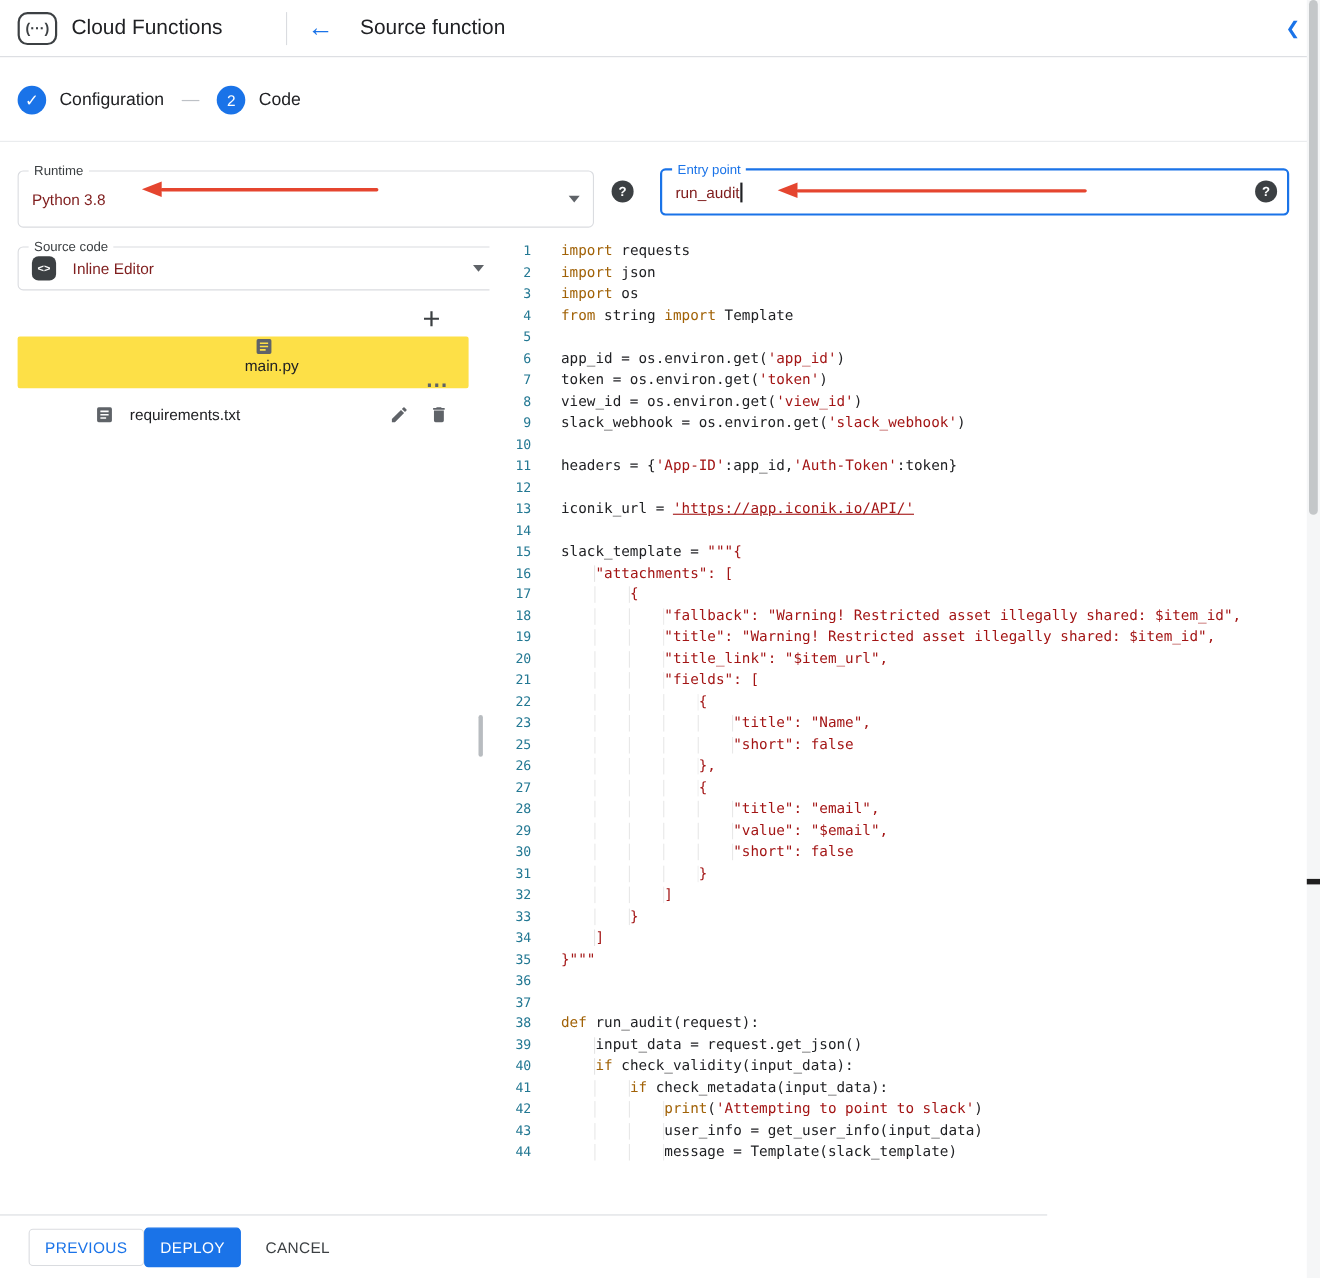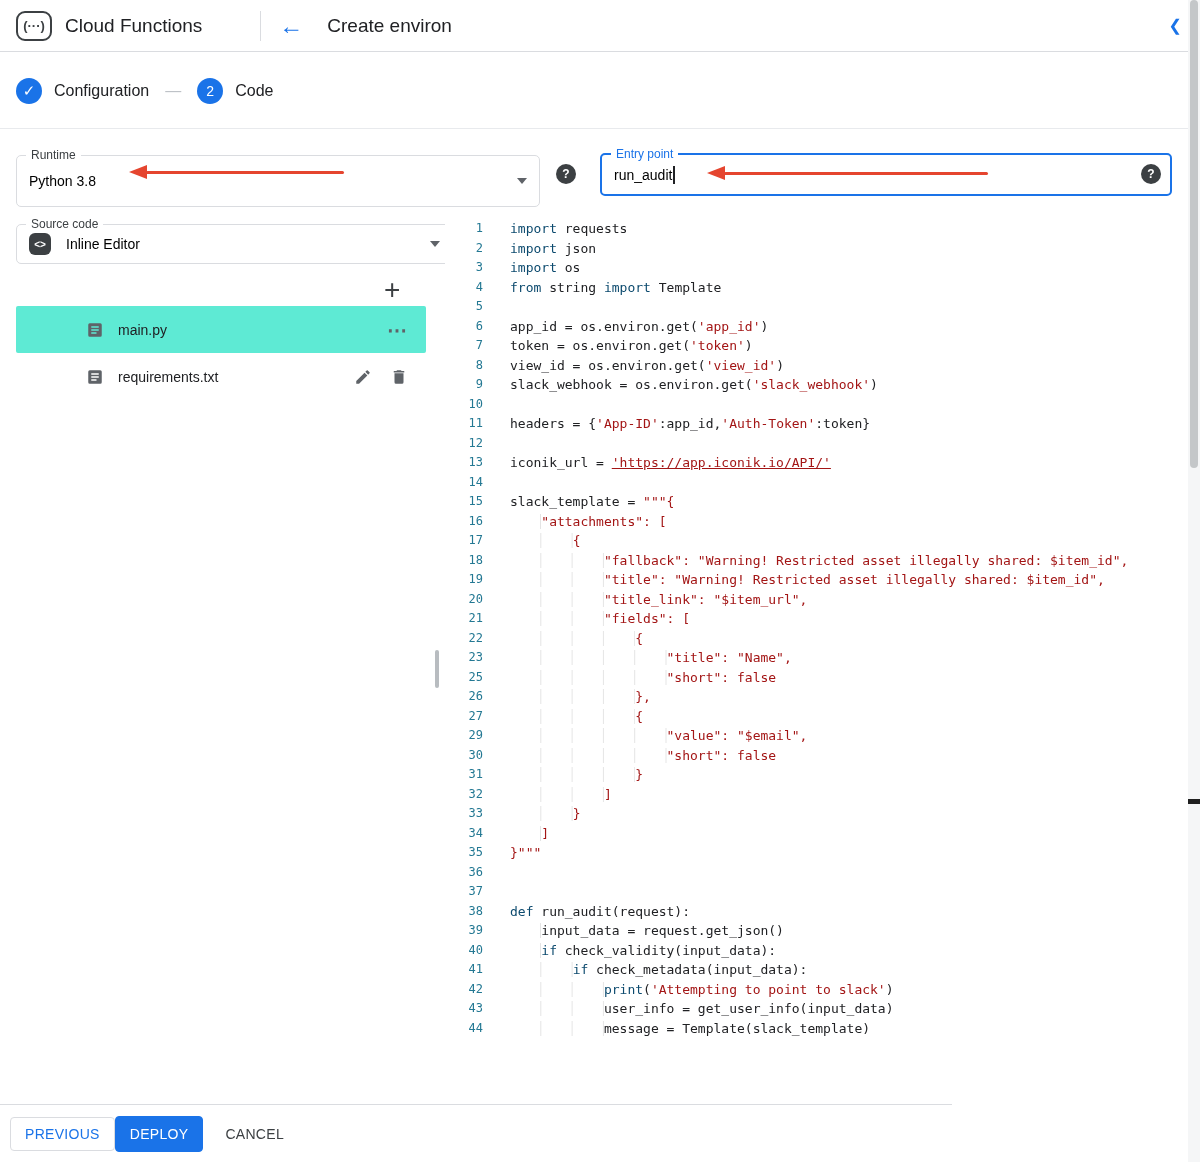--- a/index.html
+++ b/index.html
@@ -20,82 +20,82 @@
   .stepper { position:absolute; top:53px; left:0; width:1200px; height:76px; display:flex; align-items:center; padding-left:16px; border-bottom:1px solid #e8eaed; background:#fff; }
   .stepc { width:26px; height:26px; border-radius:50%; background:#1a73e8; color:#fff; display:flex; align-items:center; justify-content:center; font-size:14px; flex:0 0 auto; cursor:pointer; }
   .stepc .chk { font-size:15px; }
   .steplabel { font-size:16px; margin:0 0 0 12px; color:#202124; cursor:pointer; }
   .stepdash { color:#bdc1c6; margin:0 16px; font-size:16px; }
 
   
   .field { position:absolute; border:1px solid #dadce0; border-radius:5px; background:#fff; display:flex; align-items:center; padding:0 12px; cursor:pointer; }
   .flabel { position:absolute; top:-8px; left:9px; background:#fff; padding:0 5px; font-size:12px; font-weight:500; color:#3c4043; line-height:14px; }
   .flabel.blue { color:#1a73e8; }
-  .fvalue { font-size:14px; color:#000000; white-space:nowrap; }
+  .fvalue { font-size:14px; color:#7f1d1d; white-space:nowrap; }
   .caret { margin-left:auto; width:0; height:0; border-left:5px solid transparent; border-right:5px solid transparent; border-top:6px solid #5f6368; }
   .runtime { left:16px; top:155px; width:524px; height:52px; }
   .entry   { left:600px; top:153px; width:572px; height:43px; border:2px solid #1a73e8; }
   .cursor  { display:inline-block; width:1.5px; height:18px; background:#202124; margin-left:1px; vertical-align:middle; }
   .source  { left:16px; top:224px; width:437px; height:40px; }
   .codeicon { width:22px; height:22px; border-radius:6px; background:#3c4043; color:#fff; font-size:10px; font-weight:bold; display:flex; align-items:center; justify-content:center; margin-right:15px; flex:0 0 auto; }
 
   .help { position:absolute; width:20px; height:20px; border-radius:50%; background:#3c4043; color:#fff; font-size:12px; font-weight:bold; display:flex; align-items:center; justify-content:center; cursor:pointer; z-index:4; }
 
   
   .ar-shaft { position:absolute; height:3px; background:#e5452f; border-radius:2px; z-index:5; }
   .ar-head  { position:absolute; width:0; height:0; border-top:7px solid transparent; border-bottom:7px solid transparent; border-right:18px solid #e5452f; z-index:5; }
 
   
   .addbtn { position:absolute; left:380px; top:272px; font-size:28px; font-weight:400; color:#3c4043; cursor:pointer; line-height:1; padding:4px; }
   .filelist { position:absolute; left:16px; top:306px; width:410px; }
   .frow { height:47px; display:flex; align-items:center; padding:0 18px 0 70px; cursor:pointer; border-radius:2px; }
-  .frow.selected { background:#5eead4; }
+  .frow.selected { background:#fde047;flex-direction:column; }
   .ficon { flex:0 0 auto; margin-right:14px; }
   .fname { font-size:14px; color:#202124; }
   .more { margin-left:auto; font-size:20px; font-weight:bold; color:#5f6368; letter-spacing:1px; cursor:pointer; line-height:1; }
   .acticons { margin-left:auto; display:flex; gap:18px; align-items:center; }
   .acticons svg { cursor:pointer; }
 
   
   .editor { position:absolute; left:445px; top:219px; width:743px; height:885px; overflow:hidden; font-family:"DejaVu Sans Mono","Liberation Mono",monospace; font-size:13px; background:#fff; }
   .cl { display:flex; height:19.5px; line-height:19.5px; }
   .ln { flex:0 0 38px; text-align:right; color:#237893; font-size:12px; user-select:none; }
   .lc { white-space:pre; margin-left:27px; color:#202124; }
-  .k { color:#0c4a6e;margin-top:29px; }
+  .k { color:#a16207;margin-top:29px; }
   .s { color:#a31515; }
   .u { color:#a31515; text-decoration:underline; }
   .p { color:#202124; }
   .g { background-image:linear-gradient(to left,#e4e4e4 1px,transparent 1px); background-size:4ch 100%; }
   .drag { position:absolute; left:435px; top:650px; width:4px; height:38px; background:#b8bcc0; border-radius:2px; cursor:col-resize; }
 
   
   .sb-track { position:absolute; right:0; top:0; width:12px; height:1162px; background:#f5f6f7; z-index:7; }
   .sb-thumb { position:absolute; right:2px; top:0; width:8px; height:468px; background:#c4c7c9; border-radius:4px; z-index:8; cursor:grab; }
   .sb-mark  { position:absolute; right:0; top:799px; width:12px; height:5px; background:#1f1f1f; z-index:9; }
 
   
-  .footer { position:absolute; left:0; bottom:0; width:952px; height:58px; border-top:1px solid #dadce0; display:flex; align-items:center; padding-left:10px; background:#fff; z-index:6; }
+  .footer { position:absolute; left:0; bottom:0; width:952px; height:58px; border-top:1px solid #dadce0; display:flex; align-items:center; padding-left:26px; background:#fff; z-index:6; }
   .btn { font-family:"Liberation Sans",sans-serif; font-size:14px; font-weight:500; border-radius:4px; cursor:pointer; letter-spacing:.3px; }
   .btn.prev { color:#1a73e8; background:#fff; border:1px solid #dadce0; padding:8px 14px; }
   .btn.deploy { color:#fff; background:#1a73e8; border:1px solid #1a73e8; padding:9px 14px; margin-left:0; }
   .btn.cancel { color:#3c4043; background:none; border:none; padding:9px 14px; margin-left:8px; }
 </style>
 </head>
 <body>
 
 <div id="page">
 
   <header class="appbar">
     <div class="logo">
         <span>(···)</span>
       </div>
     <div class="product">Cloud Functions</div>
     <div class="vdiv"></div>
     <div class="back">←</div>
-    <h1 class="ptitle">Create environ</h1>
+    <h1 class="ptitle">Source function</h1>
     <div class="collapse">❮</div>
   </header>
 
   <section class="stepper">
     <div class="stepc">
         <span class="chk">✓</span>
       </div>
     <div class="steplabel">Configuration</div>
     <div class="stepdash">—</div>
     <div class="stepc">
@@ -256,20 +256,24 @@
         </div>
         <div class="cl">
           <span class="ln">26</span>
           <span class="lc"><span class="g">                </span><span class="s">},</span></span>
         </div>
         <div class="cl">
           <span class="ln">27</span>
           <span class="lc"><span class="g">                </span><span class="s">{</span></span>
         </div>
         <div class="cl">
+          <span class="ln">28</span>
+          <span class="lc"><span class="g">                    </span><span class="s">"title": "email",</span></span>
+        </div>
+        <div class="cl">
           <span class="ln">29</span>
           <span class="lc"><span class="g">                    </span><span class="s">"value": "$email",</span></span>
         </div>
         <div class="cl">
           <span class="ln">30</span>
           <span class="lc"><span class="g">                    </span><span class="s">"short": false</span></span>
         </div>
         <div class="cl">
           <span class="ln">31</span>
           <span class="lc"><span class="g">                </span><span class="s">}</span></span>

